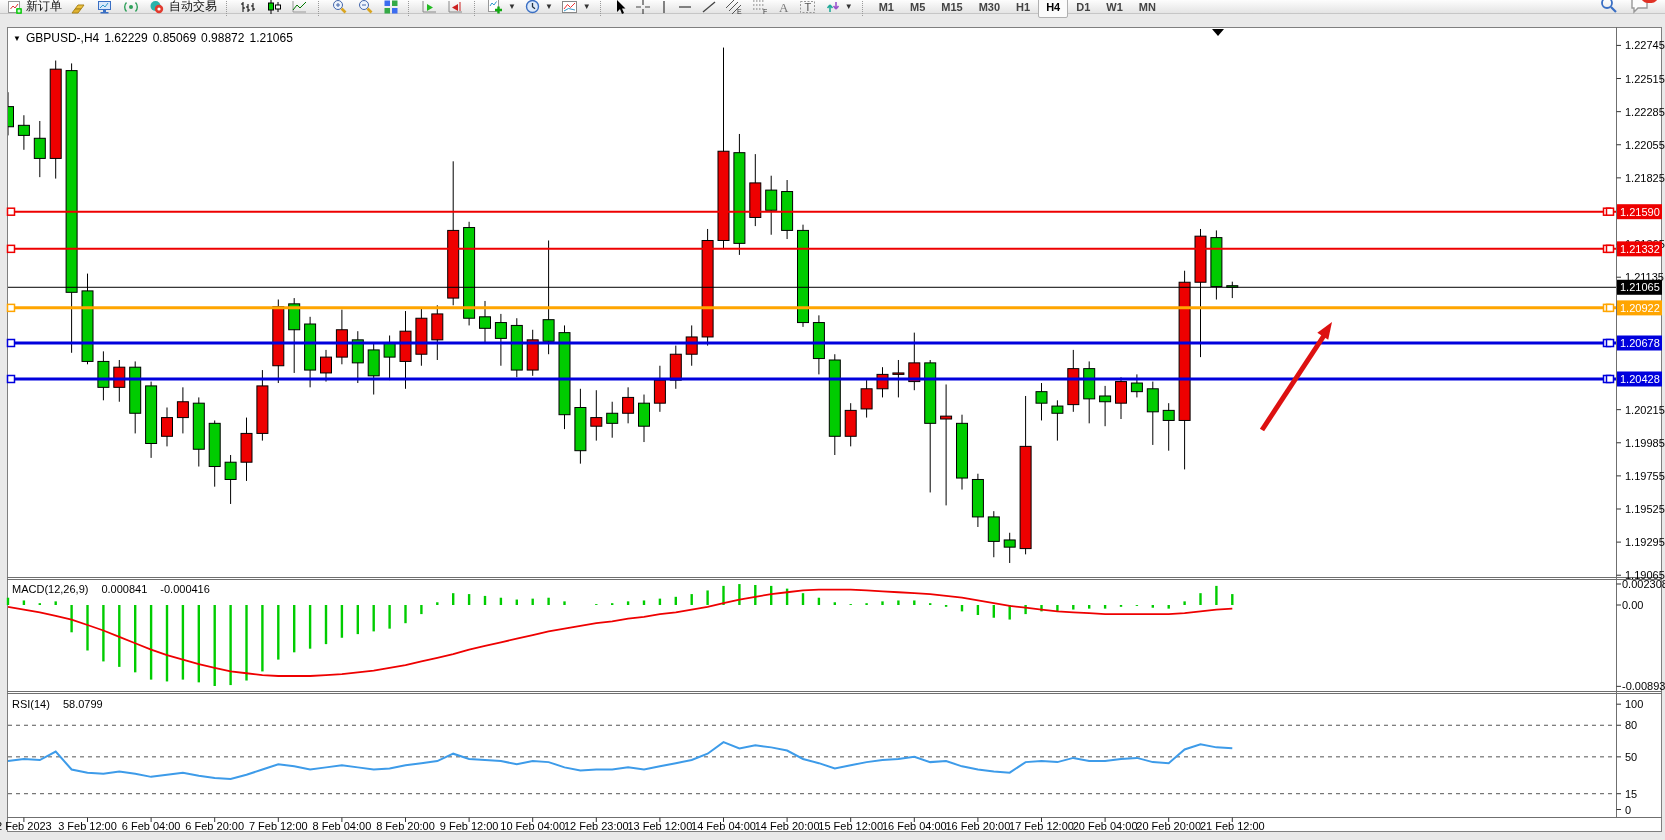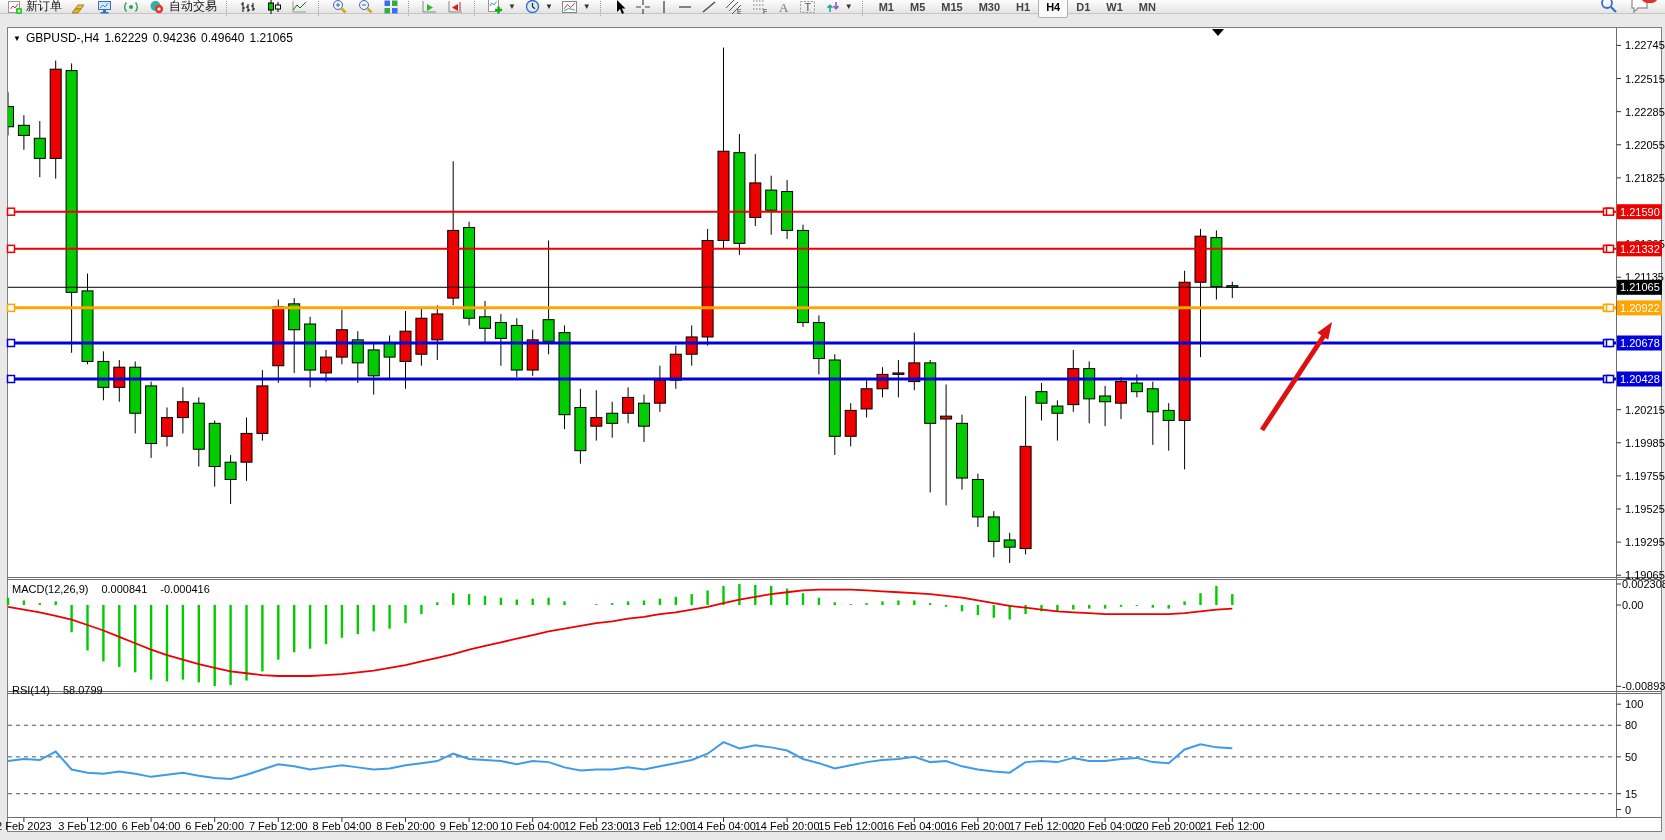--- a/index.html
+++ b/index.html
@@ -278,29 +278,29 @@
     </span>
   </div>
 </div>
 
 <div class="chartwin"></div>
 
 <div class="ctitle">
   <span class="tri">▼</span>
   <span>GBPUSD-,H4</span>
   <span>1.62229</span>
-  <span>0.94236</span>
-  <span>0.49640</span>
+  <span>0.85069</span>
+  <span>0.98872</span>
   <span>1.21065</span>
 </div>
 
 <div class="ind-label" style="left:12px;top:583px;">
   <span>MACD(12,26,9)</span><span>0.000841</span><span>-0.000416</span>
 </div>
-<div class="ind-label" style="left:12px;top:684px;">
+<div class="ind-label" style="left:12px;top:698px;">
   <span>RSI(14)</span><span>58.0799</span>
 </div>
 
 <svg id="chart-svg" width="1665" height="840">
     <defs>
       <clipPath id="plotclip">
         <rect x="8" y="28" width="1608" height="790"></rect>
       </clipPath>
     </defs>
     <line x1="7" y1="577.5" x2="1662" y2="577.5" stroke="#6f6f6f"></line>

